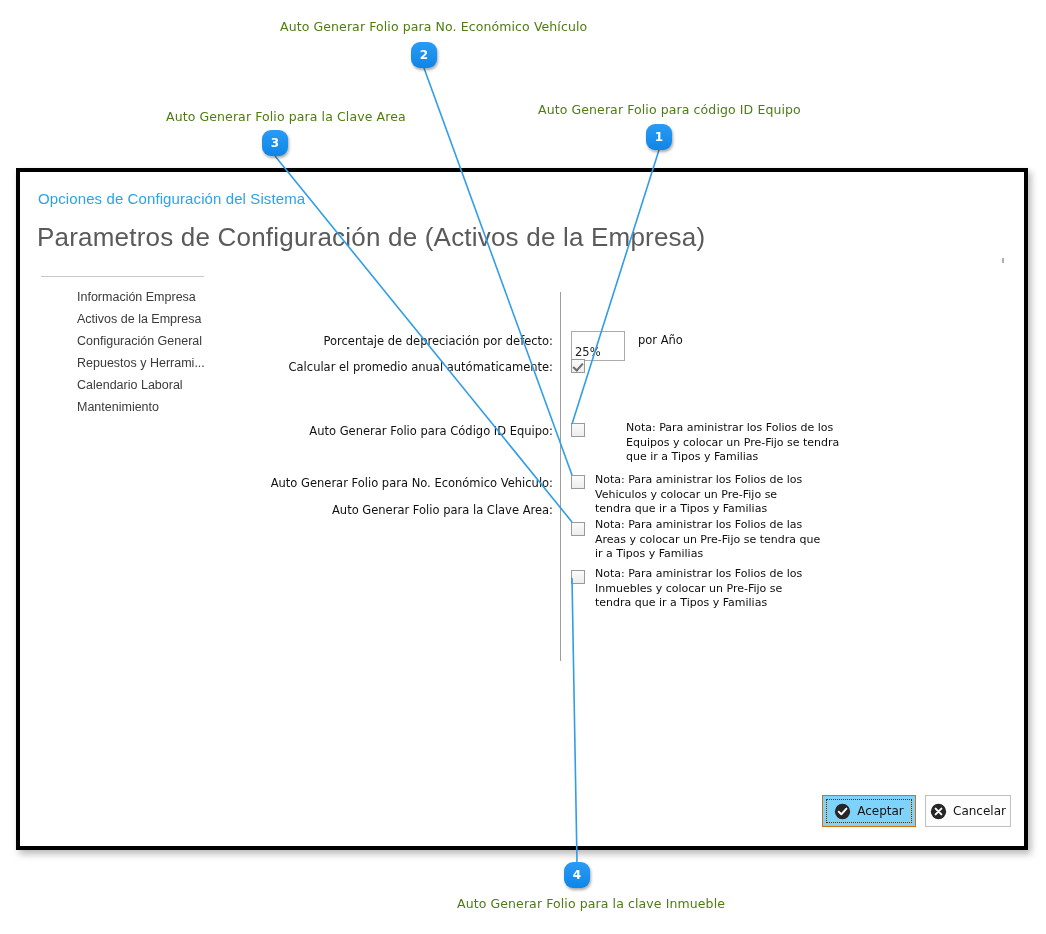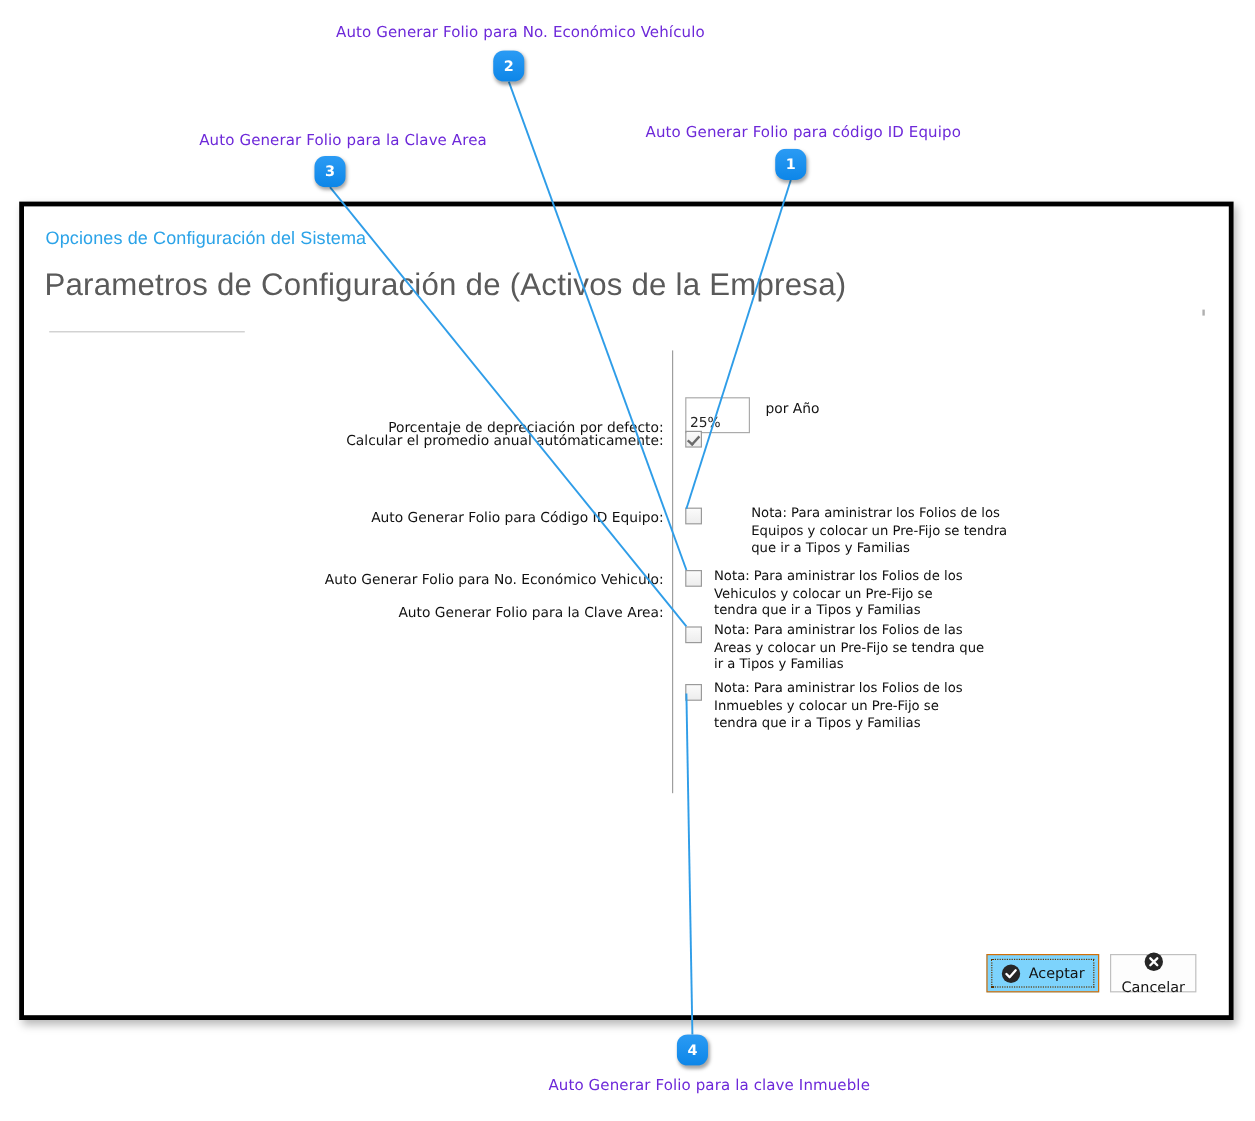--- a/index.html
+++ b/index.html
@@ -27,21 +27,21 @@
   #callout-lines {
     position: absolute;
     left: 0; top: 0;
     width: 1046px;
     height: 934px;
   }
   .callout-label {
     position: absolute;
     font-family: "DejaVu Sans", sans-serif;
     font-size: 12.5px;
-    color: #6d28d9;
+    color: #4d7c0f;
     white-space: nowrap;
     letter-spacing: 0.1px;
   }
   .callout-badge {
     position: absolute;
     width: 26px;
     height: 26px;
     border-radius: 9px;
     background: #1e90f0;
     background-image: linear-gradient(#2b9bf4, #0d86e8);
@@ -218,31 +218,30 @@
     content: "";
     position: absolute;
     left: 3px; top: 3px; right: 3px; bottom: 3px;
     border: 1px dotted #5a3302;
     pointer-events: none;
   }
   #btn-cancelar {
     position: absolute;
     left: 905px;
     top: 623px;
-    width: 72px;
+    width: 86px;
     height: 32px;
     background: #fdfdfd;
     border: 1px solid #c0c0c0;
     box-sizing: border-box;
     display: flex;
     align-items: center;
     justify-content: center;
     gap: 6px;
     cursor: pointer;
-    flex-direction: column;
   }
   .btn-text {
     font-family: "DejaVu Sans", sans-serif;
     font-size: 12px;
     color: #131313;
   }
   .btn-ico {
     width: 17px;
     height: 17px;
     flex: 0 0 auto;
@@ -254,24 +253,32 @@
 <div id="dialog">
 
   <div id="dialog-subtitle">Opciones de Configuración del Sistema</div>
 
   <div id="dialog-title">Parametros de Configuración de (Activos de la Empresa)</div>
 
   <div id="title-rule"></div>
 
   <div id="corner-mark"></div>
 
+  <div id="sidebar">
+    <div class="nav-item">Información Empresa</div>
+    <div class="nav-item">Activos de la Empresa</div>
+    <div class="nav-item">Configuración General</div>
+    <div class="nav-item">Repuestos y Herrami...</div>
+    <div class="nav-item">Calendario Laboral</div>
+    <div class="nav-item">Mantenimiento</div>
+  </div>
 
   <div id="form-divider"></div>
 
-  <div class="frow" style="left:320px; top:174px; width:213px;">
+  <div class="frow" style="left:320px; top:159px; width:213px;">
     <div class="flabel">Porcentaje de depreciación por defecto:</div>
   </div>
   <input class="wf-textbox" style="position: absolute; left: 551px; top: 159px;" value="25%">
   <div class="unit-label" style="position:absolute; left:618px; top:159px;">por Año</div>
 
   <div class="frow" style="left:320px; top:185px; width:213px;">
     <div class="flabel">Calcular el promedio anual autómaticamente:</div>
   </div>
   <div class="wf-check checked" style="position:absolute; left:551px; top:187px;"></div>
 

